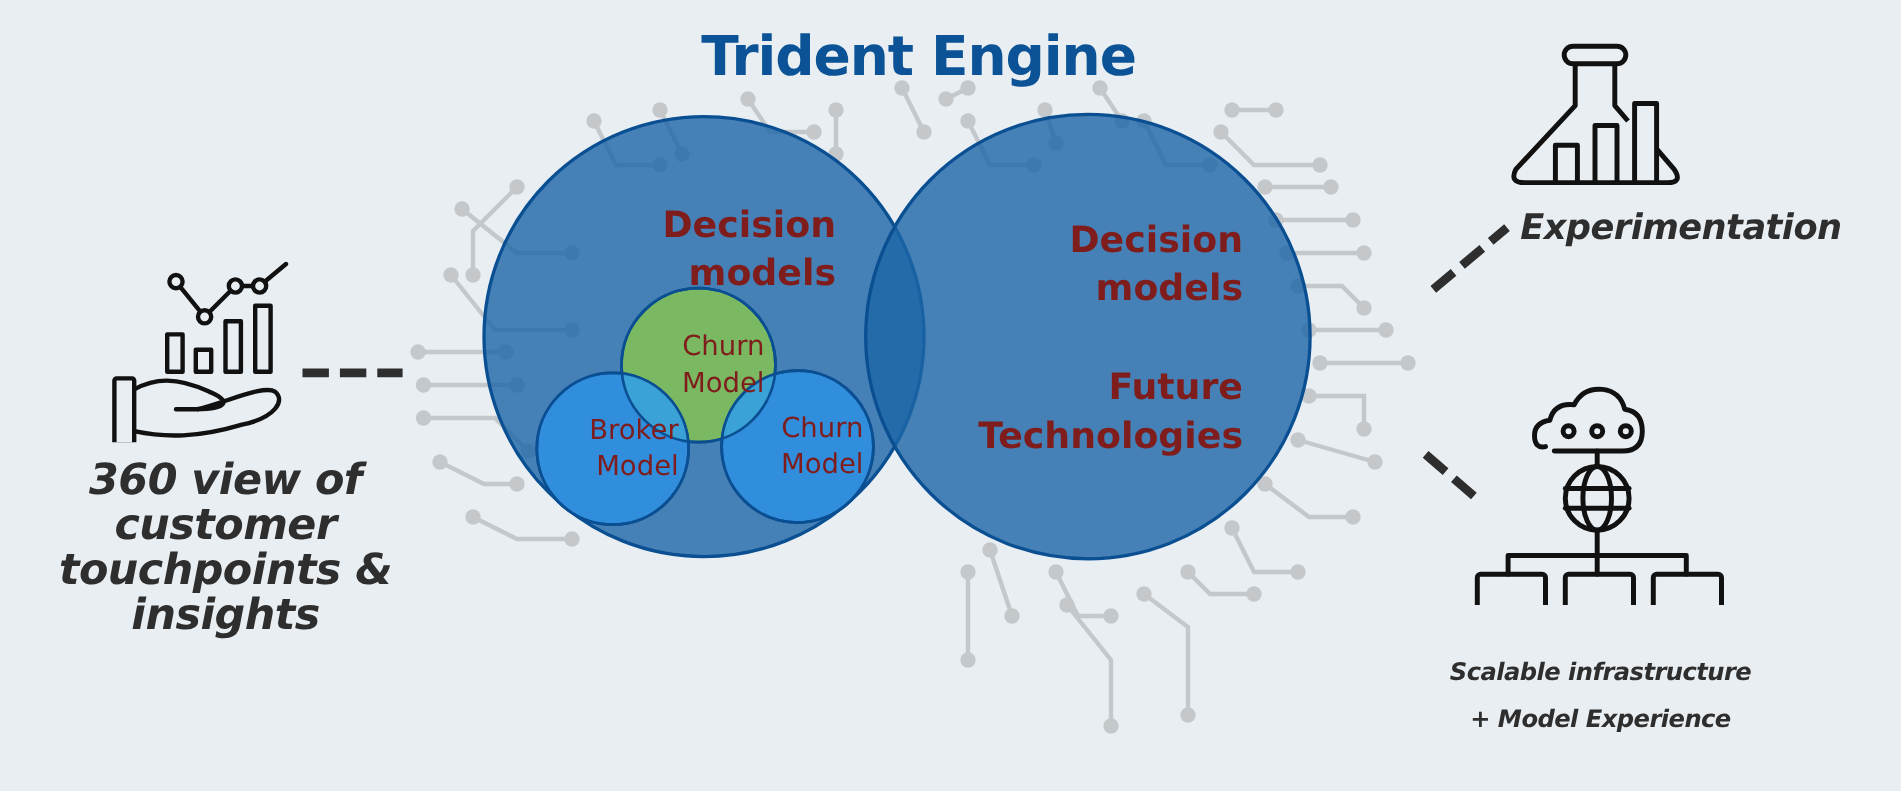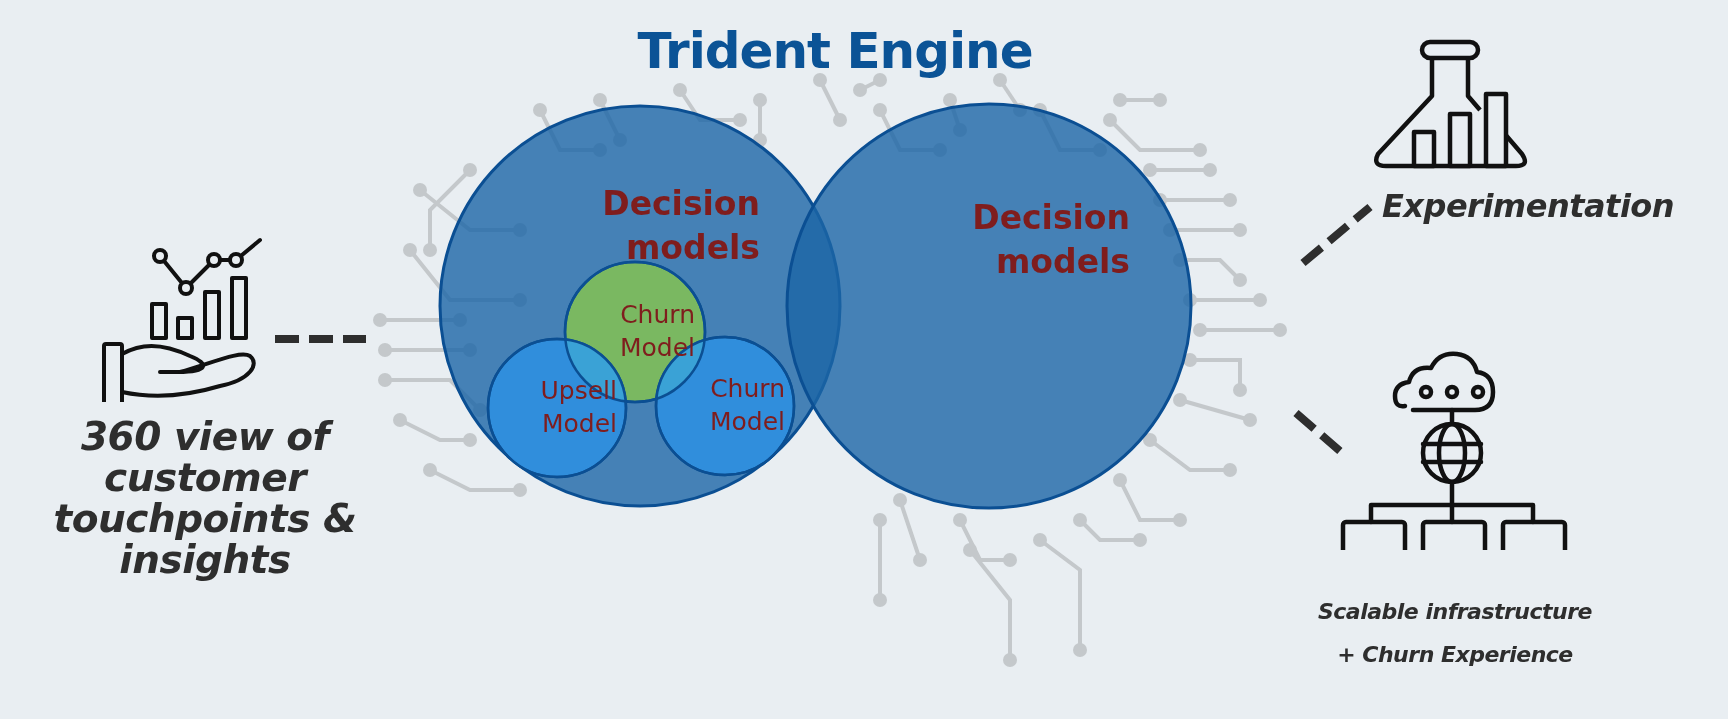--- a/index.html
+++ b/index.html
@@ -157,30 +157,34 @@
 
   <div class="circle-text big" style="left:520px;top:182px;width:240px;">
     <div>Decision</div>
     <div>models</div>
   </div>
   <div class="circle-text small" style="left:575px;top:298px;width:120px;">
     <div>Churn</div>
     <div>Model</div>
   </div>
   <div class="circle-text small" style="left:497px;top:374px;width:120px;">
-    <div>Upsell</div>
+    <div>Broker</div>
     <div>Model</div>
   </div>
   <div class="circle-text small" style="left:665px;top:372px;width:120px;">
     <div>Churn</div>
     <div>Model</div>
   </div>
   <div class="circle-text big" style="left:850px;top:196px;width:280px;">
     <div>Decision</div>
     <div>models</div>
+  </div>
+  <div class="circle-text big" style="left:850px;top:330px;width:280px;">
+    <div>Future</div>
+    <div>Technologies</div>
   </div>
 
   <svg width="1728" height="719" style="position:absolute;left:0;top:0">
     <line x1="275" y1="339" x2="366" y2="339" stroke="#2e2e2e" stroke-width="8" stroke-dasharray="24,10"></line>
     <line x1="1303" y1="263" x2="1370" y2="207" stroke="#2e2e2e" stroke-width="8" stroke-dasharray="24,10"></line>
     <line x1="1296" y1="413" x2="1340" y2="451" stroke="#2e2e2e" stroke-width="8" stroke-dasharray="24,10"></line>
   </svg>
 
   <svg width="170" height="170" style="position:absolute;left:100px;top:232px" viewBox="0 0 170 170" fill="none" stroke="#111" stroke-width="4" stroke-linejoin="round" stroke-linecap="round">
     <polyline points="60,24 86,56 114,28 136,28 160,8"></polyline>
@@ -222,15 +226,15 @@
     <line x1="88" y1="104" x2="146" y2="104"></line>
     <line x1="88" y1="122" x2="146" y2="122"></line>
     <line x1="117" y1="142" x2="117" y2="182"></line>
     <polyline points="36,182 36,165 198,165 198,182"></polyline>
     <rect x="8" y="182" width="62" height="44" rx="3"></rect>
     <rect x="88" y="182" width="62" height="44" rx="3"></rect>
     <rect x="168" y="182" width="62" height="44" rx="3"></rect>
   </svg>
   <div class="label-dark lbl-scale">
     <div>Scalable infrastructure</div>
-    <div>+ Churn Experience</div>
+    <div>+ Model Experience</div>
   </div>
 </div>
 
 </body></html>

